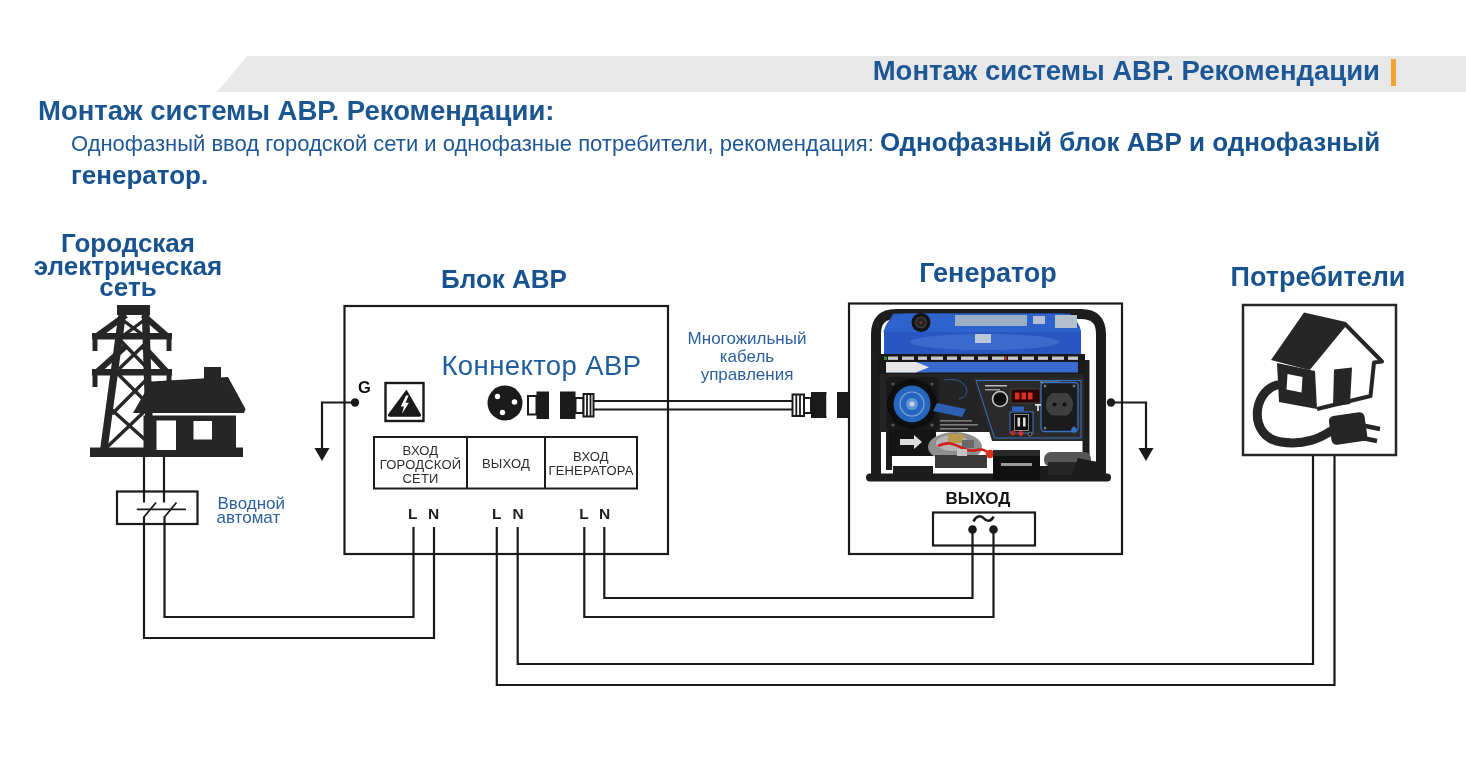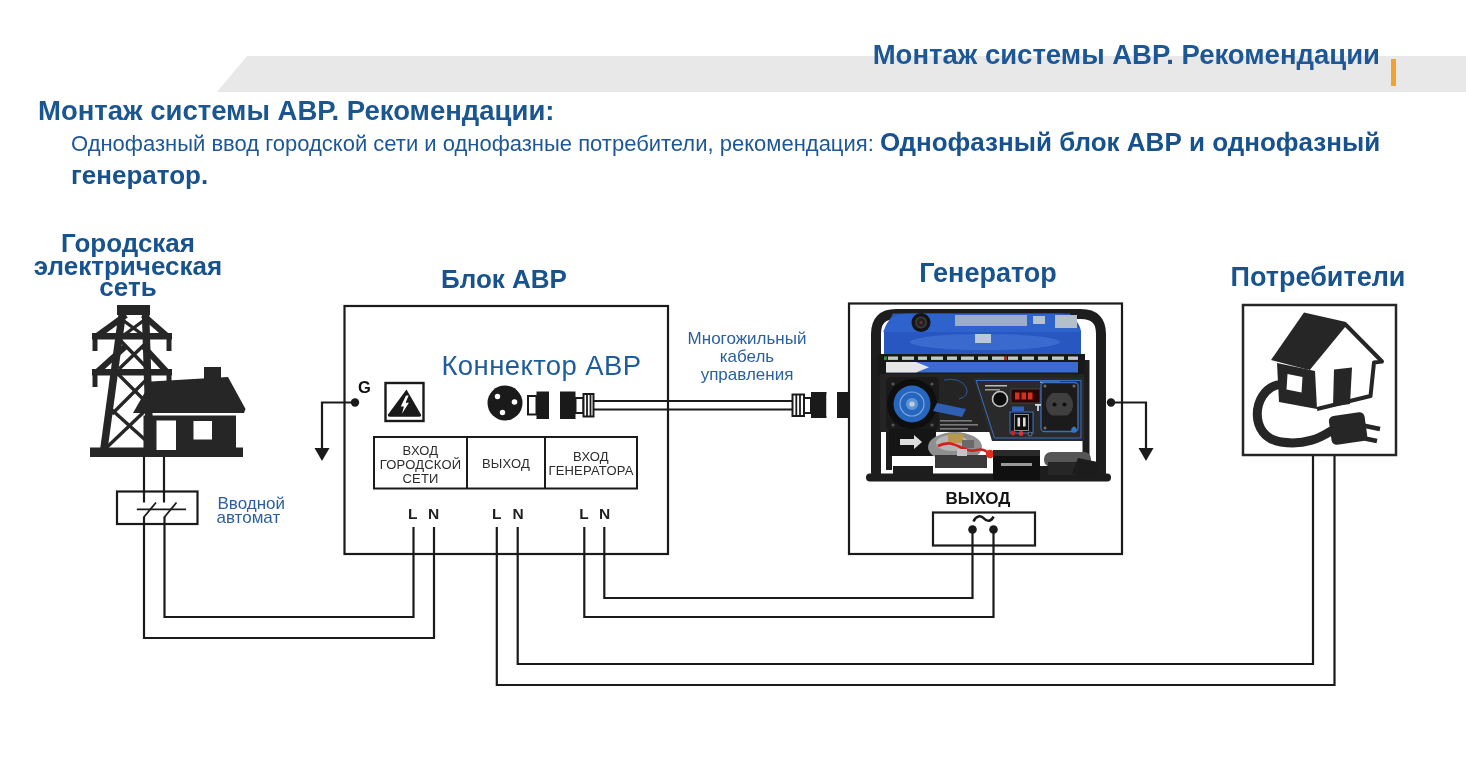--- a/index.html
+++ b/index.html
@@ -1,20 +1,20 @@
 <!DOCTYPE html>
 <html><head>
 <meta charset="utf-8">
 <style>
   html,body{margin:0;padding:0;}
   body{width:1466px;height:780px;position:relative;background:#ffffff;
        font-family:"Liberation Sans",sans-serif;overflow:hidden;}
   .banner{position:absolute;left:0;top:56px;width:1466px;height:36px;background:#e8e8e8;
           clip-path:polygon(247px 0,1466px 0,1466px 36px,217px 36px);}
-  .bannertitle{position:absolute;left:0;top:40px;width:1380px;height:36px;line-height:30px;
+  .bannertitle{position:absolute;left:0;top:56px;width:1380px;height:36px;line-height:30px;
           text-align:right;font-size:27.5px;font-weight:bold;color:#1d5795;}
   .obar{position:absolute;left:1391px;top:59px;width:5px;height:27px;background:#f0a232;}
   .h1{position:absolute;left:38px;top:96px;font-size:27.5px;font-weight:bold;color:#1b5690;
       line-height:29px;}
   .para{position:absolute;left:39px;top:127px;width:1380px;font-size:22px;color:#1e5796;
       line-height:30.5px;margin-left:32px;}
   .para b{font-size:26px;color:#17528e;}
   svg.diag{position:absolute;left:0;top:0;}
 </style>
 </head>

